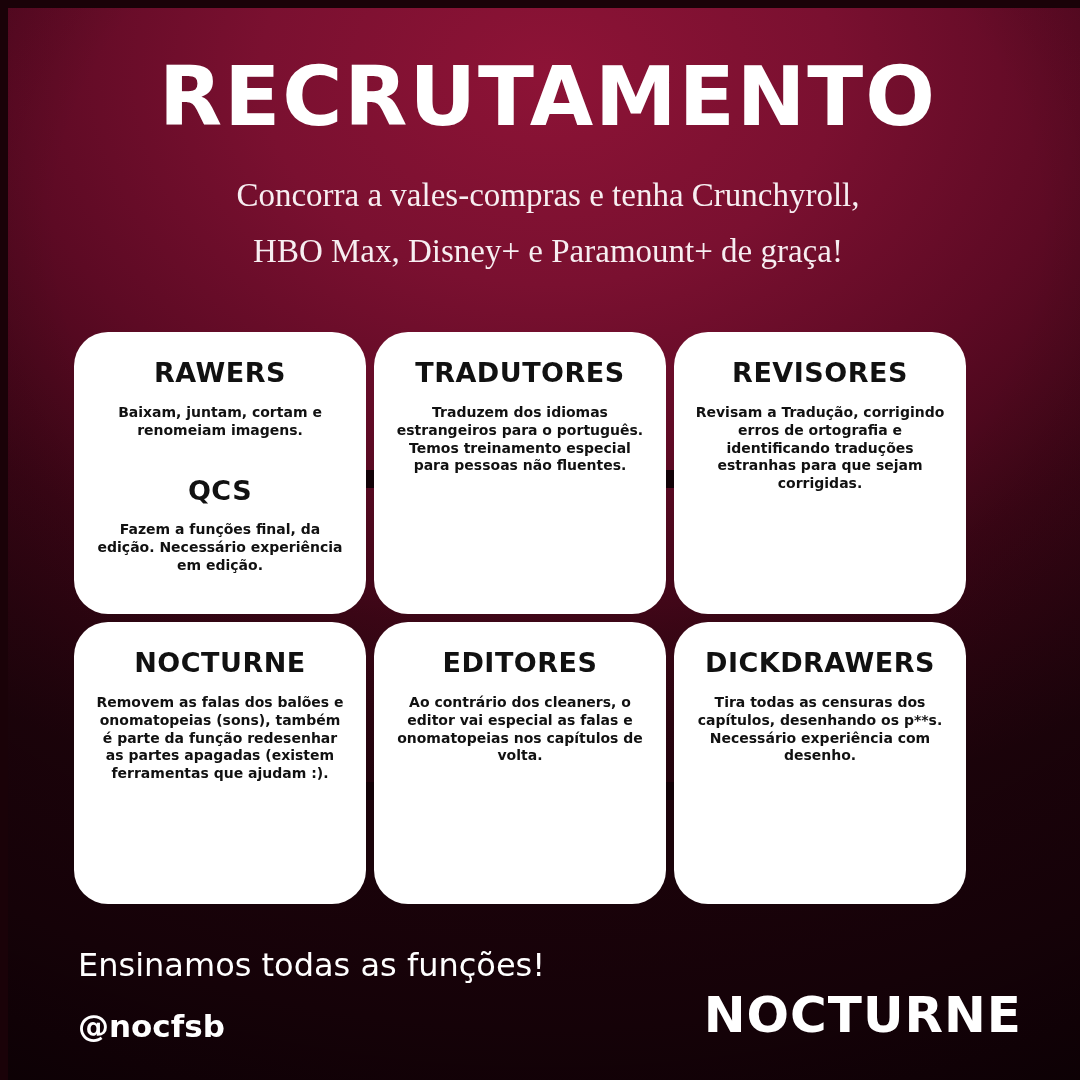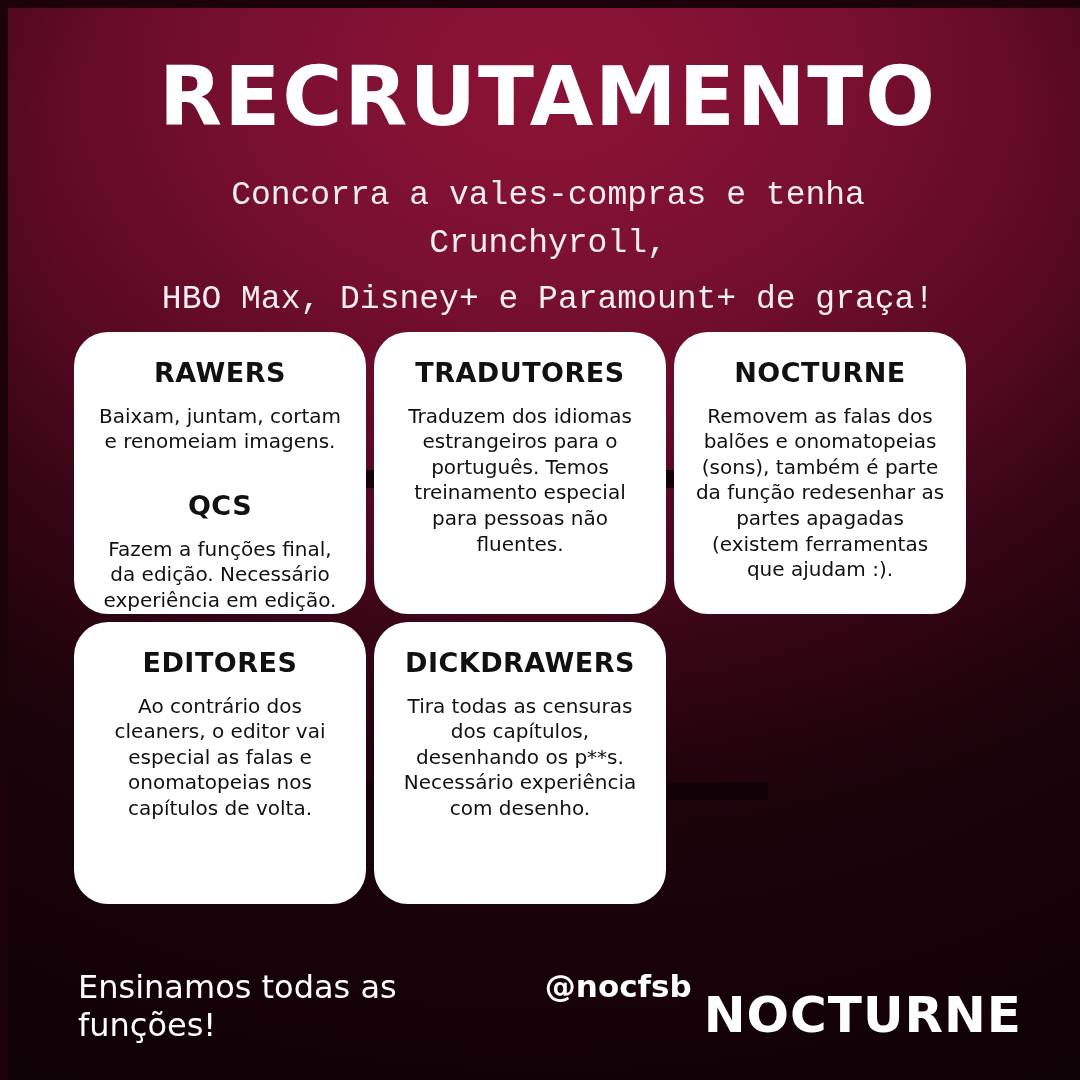--- a/index.html
+++ b/index.html
@@ -52,21 +52,21 @@
     font-family: "DejaVu Sans", sans-serif;
   }
 
   .subtitle {
     margin-top: 26px;
     color: #f7eef1;
     font-size: 33px;
     line-height: 1.45;
     font-weight: 400;
     padding: 0 90px;
-    font-family: Liberation Mono, monospace;
+    font-family: Liberation Serif, serif;
   }
 
   
   .connector {
     position: absolute;
     background: #120207;
     z-index: 1;
   }
   .conn-r1a { left: 330px; top: 462px; width: 110px; height: 18px; }
   .conn-r1b { left: 650px; top: 462px; width: 110px; height: 18px; }
@@ -105,42 +105,42 @@
     font-weight: 700;
     font-size: 27px;
     letter-spacing: 0.5px;
     line-height: 1.1;
     margin-bottom: 8px;
     font-family: "DejaVu Sans", sans-serif;
   }
 
   .card-body {
     color: #111111;
-    font-weight: 400;
-    font-size: 20px;
+    font-weight: 700;
+    font-size: 14px;
     line-height: 1.28;
     font-family: "DejaVu Sans", sans-serif;
   }
 
   .card-title.second { margin-top: 28px; }
 
   
   .footer {
     position: absolute;
     left: 0;
     right: 0;
     bottom: 36px;
     padding: 0 62px;
     display: flex;
     align-items: flex-end;
     justify-content: space-between;
     z-index: 2;
   }
 
-  .footer-left { display: flex; flex-direction: row; gap: 16px; }
+  .footer-left { display: flex; flex-direction: column; gap: 16px; }
 
   .footer-line {
     color: #ffffff;
     font-size: 32px;
     font-weight: 400;
     font-family: "DejaVu Sans", sans-serif;
   }
 
   .footer-handle {
     color: #ffffff;
@@ -183,20 +183,24 @@
       <div class="card-body">Baixam, juntam, cortam e renomeiam imagens.</div>
       <div class="card-title second">QCS</div>
       <div class="card-body">Fazem a funções final, da edição. Necessário experiência em edição.</div>
     </div>
 
     <div class="card">
       <div class="card-title">TRADUTORES</div>
       <div class="card-body">Traduzem dos idiomas estrangeiros para o português. Temos treinamento especial para pessoas não fluentes.</div>
     </div>
 
+    <div class="card">
+      <div class="card-title">REVISORES</div>
+      <div class="card-body">Revisam a Tradução, corrigindo erros de ortografia e identificando traduções estranhas para que sejam corrigidas.</div>
+    </div>
 
     <div class="card">
       <div class="card-title">NOCTURNE</div>
       <div class="card-body">Removem as falas dos balões e onomatopeias (sons), também é parte da função redesenhar as partes apagadas (existem ferramentas que ajudam :).</div>
     </div>
 
     <div class="card">
       <div class="card-title">EDITORES</div>
       <div class="card-body">Ao contrário dos cleaners, o editor vai especial as falas e onomatopeias nos capítulos de volta.</div>
     </div>

